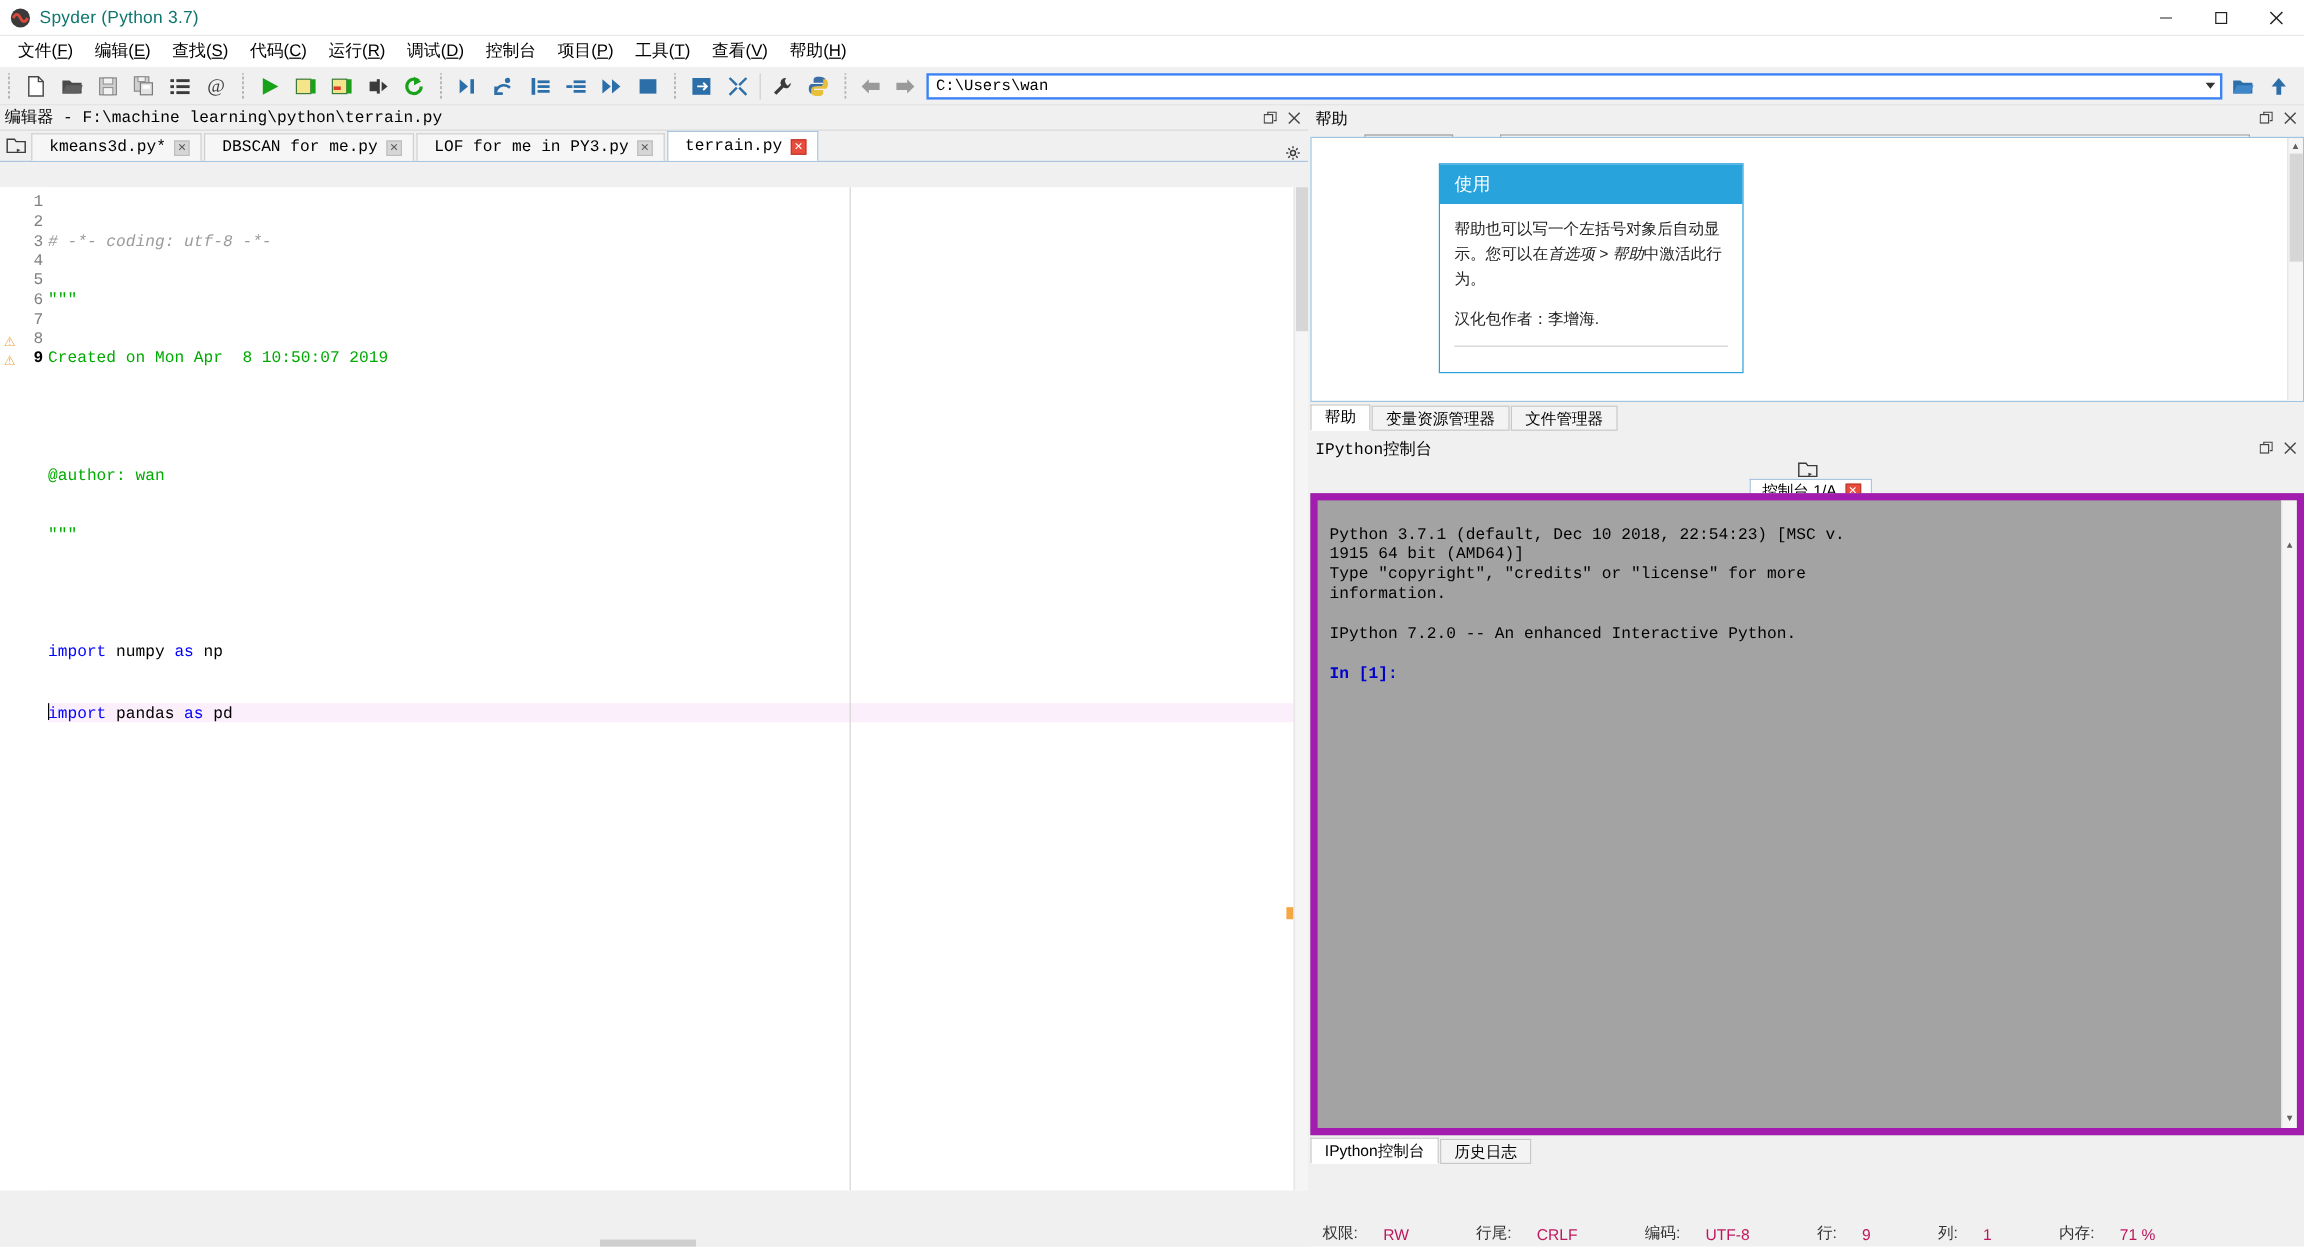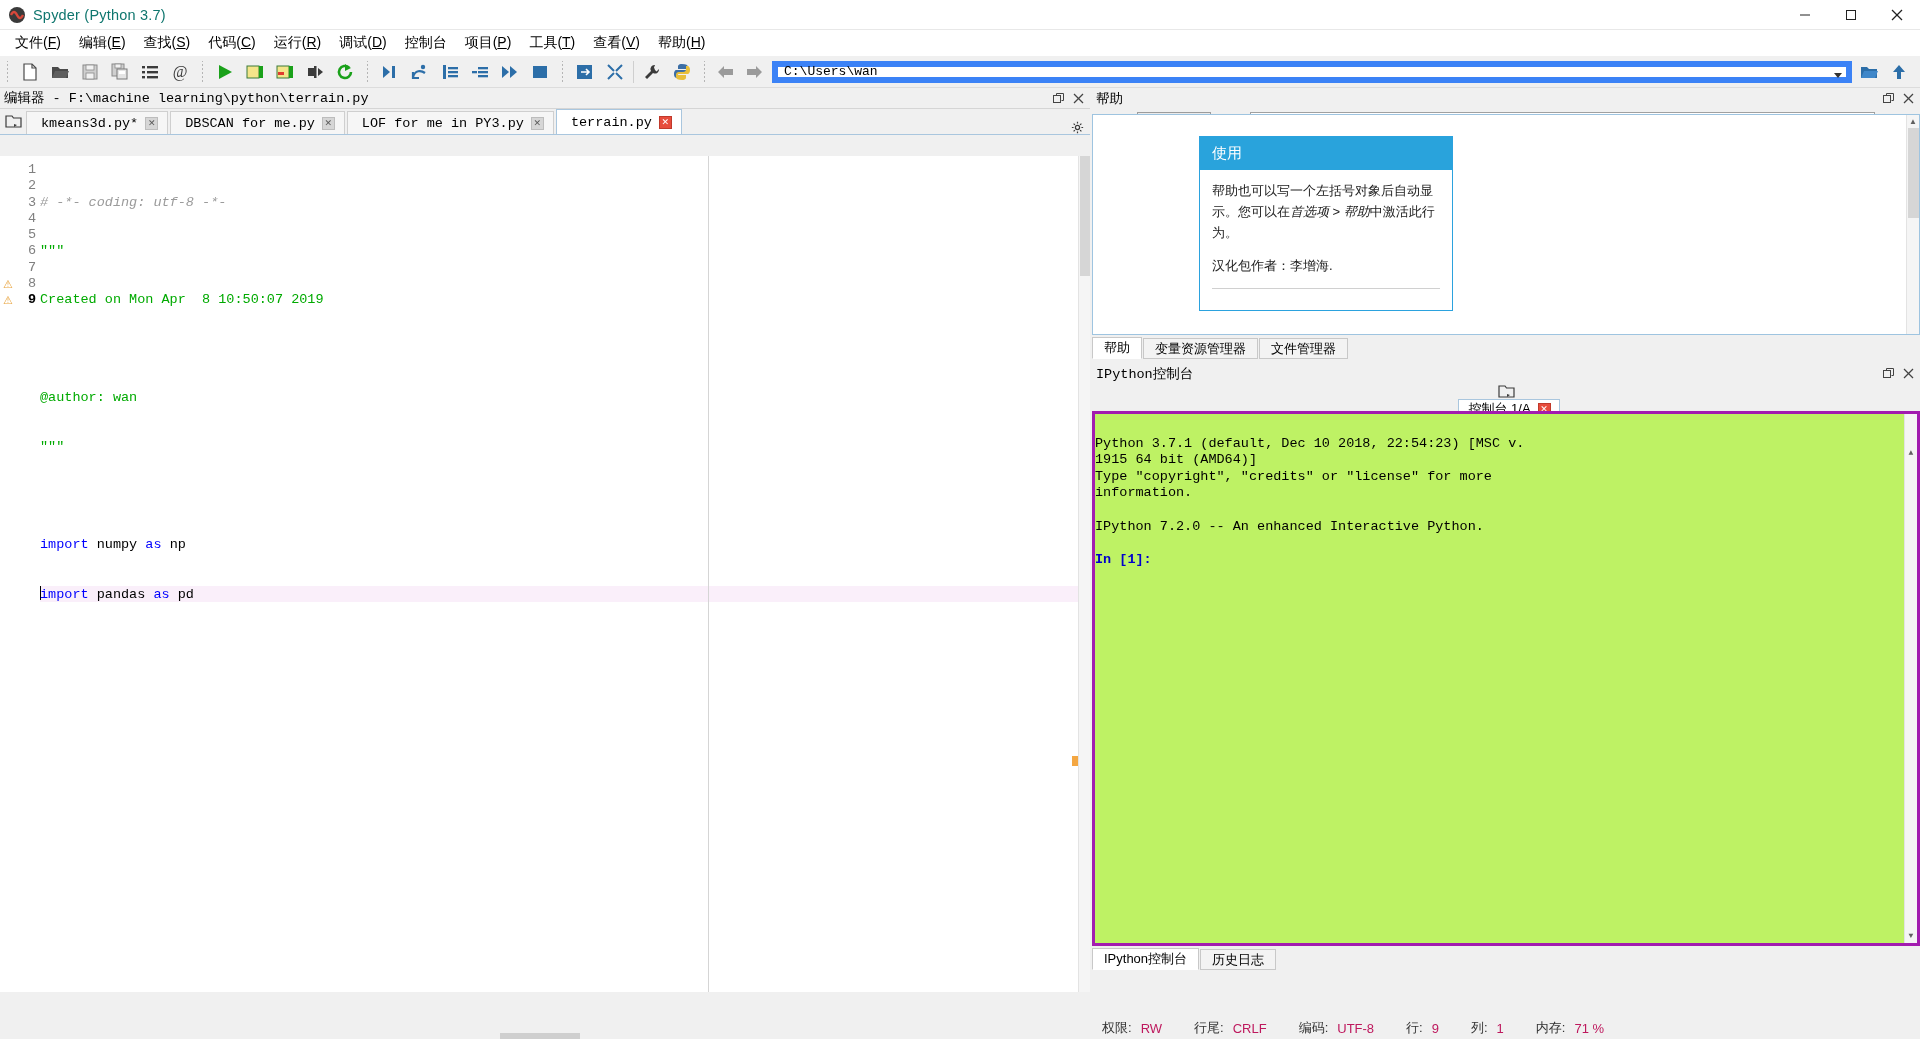--- a/index.html
+++ b/index.html
@@ -47,21 +47,21 @@
   }
   .tb-grip { width: 9px; height: 22px; margin: 0 3px;
     background-image: radial-gradient(#b5b5b5 1px, transparent 1px);
     background-size: 3px 4px; background-position: 3px 2px; background-repeat: repeat-y; }
   .tb-btn { width: 30px; height: 28px; display: flex; align-items: center; justify-content: center; }
   .tb-sep { width: 1px; height: 22px; background: #cfcfcf; margin: 0 3px; }
 
   .navbtn { width: 28px; height: 26px; display:flex; align-items:center; justify-content:center; }
   .pathbar {
     flex: 1; height: 22px; margin-left: 4px; margin-right: 2px;
-    background: #fff; border: 6px solid #3b82f6;
+    background: #fff; border: 2px solid #3b82f6;
     display: flex; align-items: center; position: relative;
     font-family: "Liberation Mono", monospace; font-size: 13px;
   }
   .pathbar .ptxt { padding-left: 6px; }
   .pathbar .parrow { position: absolute; right: 4px; top: 6px;
     width: 0; height: 0; border-left: 4px solid transparent; border-right: 4px solid transparent; border-top: 5px solid #333; }
   .tb-right { display:flex; align-items:center; padding-right:6px; }
 
   
   .editor-pane { position: absolute; left: 0px; top: 88px; width: 1090px; height: 904px; background: #f0f0f0; }
@@ -151,36 +151,36 @@
   .console-pane { position: absolute; left: 0; top: 275px; right: 0; bottom: 0; }
   .console-toolrow { height: 24px; display: flex; align-items: center; padding-left: 6px; flex-direction: column; }
   .ctab {
     height: 21px; padding: 0 8px 0 9px; display: flex; align-items: center; gap: 7px;
     background: #ffffff; border: 1px solid #a9c6de; border-bottom: none; font-size: 13px;
   }
   .ctab .xb { width: 13px; height: 13px; background: #e74c3c; border: 1px solid #c0392b; color: #fff;
               font-size: 9px; line-height: 11px; text-align: center; }
   .console-tools { margin-left: auto; display: flex; align-items: center; gap: 9px; padding-right: 8px; }
   .console-body {
-    position: absolute; left: 0; top: 48px; right: 0; bottom: 46px; background: #bef264;
-    border: 3px solid #a21caf; padding: 5px 0;
+    position: absolute; left: 0; top: 48px; right: 0; bottom: 46px; background: #a3a3a3;
+    border: 6px solid #a21caf; padding: 5px 10px;
     font-family: "Liberation Mono", monospace; font-size: 13.5px; line-height: 16.6px; white-space: pre-wrap;
   }
   .cout { color: #000; }
   .cin { color: #0000cc; font-weight: bold; }
   .console-vscroll { position:absolute; right:0; top:0; bottom:0; width:13px; background:#f5f5f5; border-left:1px solid #e3e3e3;}
   .console-vscroll .arrow { height:13px; display:flex; align-items:center; justify-content:center; font-size:8px; color:#606060;}
   .console-vscroll .arrow.bot { position:absolute; bottom:0; left:0; right:0; }
 
   .cbtabs { position: absolute; left: 0; bottom: 22px; height: 23px; display: flex; align-items: flex-end; }
 
   
   .statusbar {
     position: absolute; left: 1092px; bottom: 0; width: 828px; height: 22px;
-    display: flex; align-items: center; font-size: 13px; gap: 9px; padding-left: 10px;
+    display: flex; align-items: center; font-size: 13px; gap: 21px; padding-left: 10px;
   }
   .st-k { color: #333; }
   .st-v { font-weight: normal; color: #be185d; text-align: right; }
   .st-gap { width: 14px; }
 
   .taskbar-peek { position:absolute; left: 500px; bottom: 0; width: 80px; height: 6px; background: #cfcfcf; }
   .bottom-left-strip { position:absolute; left:0; bottom:0; width:1092px; height:22px; background:#f0f0f0;}
 </style>
 </head>
 <body>

